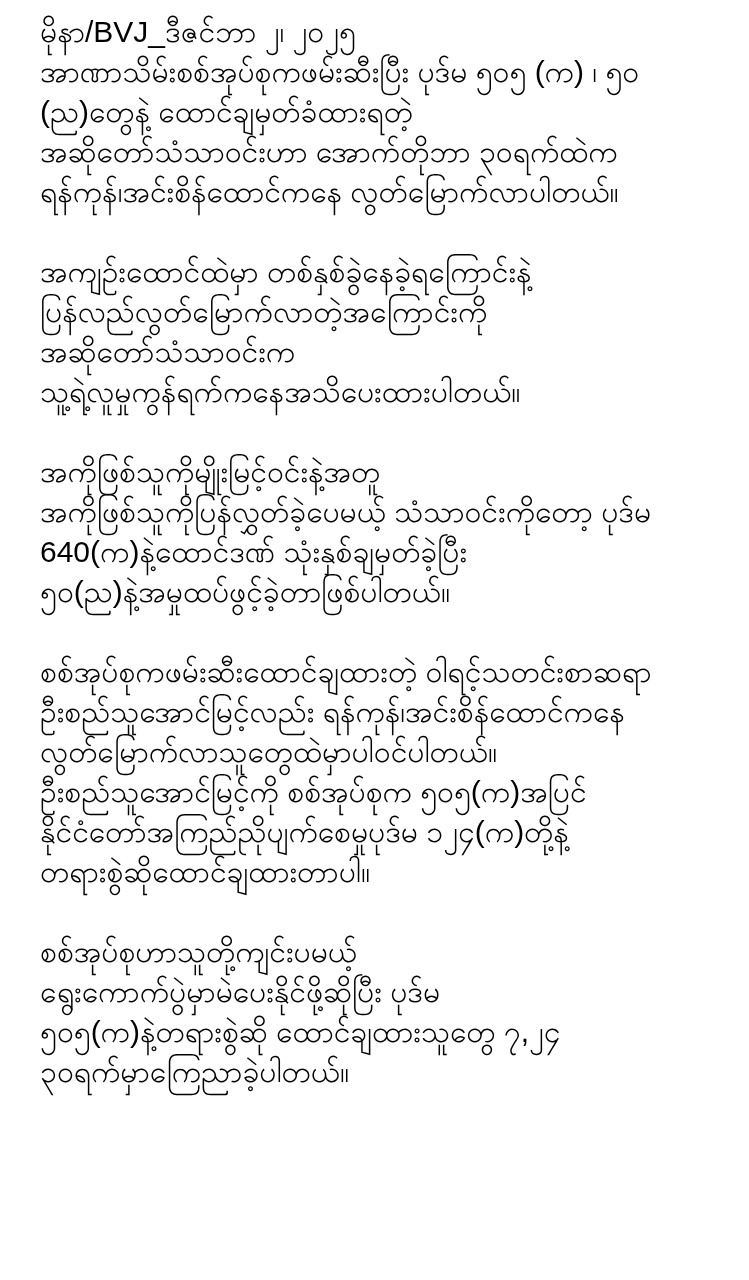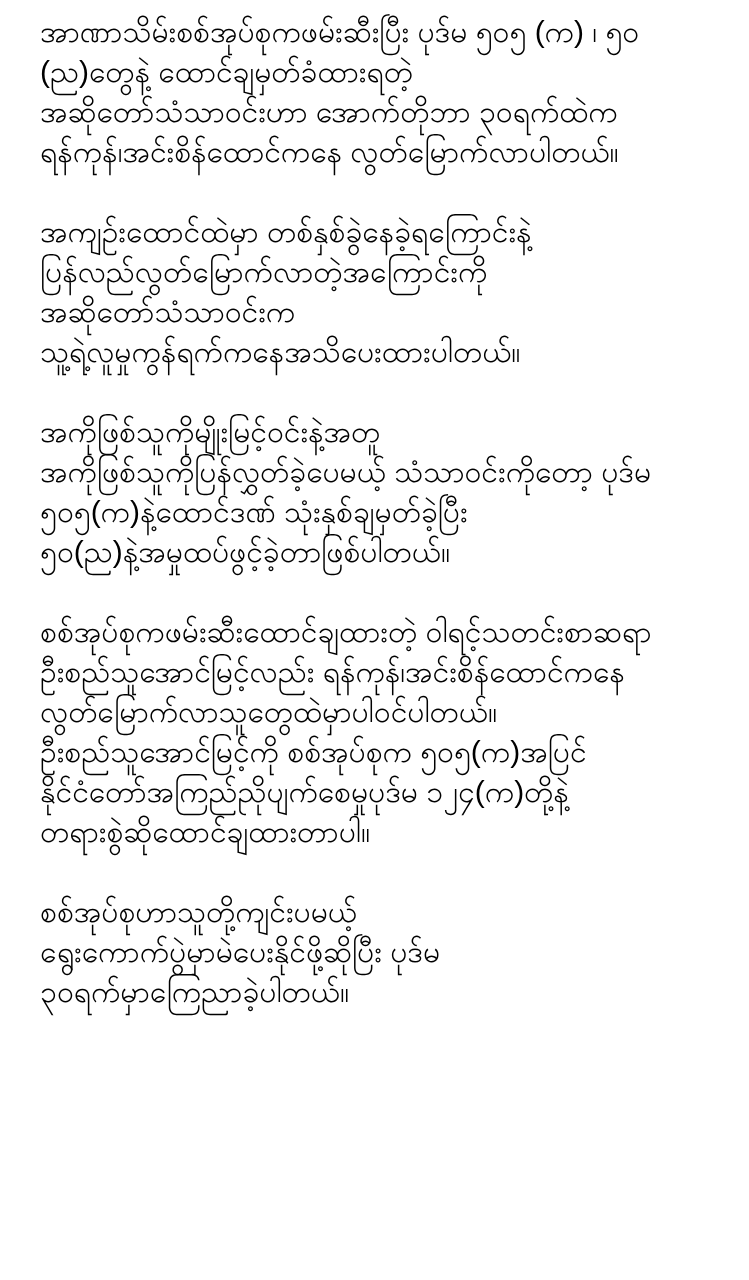--- a/index.html
+++ b/index.html
@@ -31,48 +31,50 @@
     white-space: nowrap;
     font-weight: 400;
   }
 </style>
 </head>
 <body>
 
 <div class="article">
 
   <div class="paragraph">
+    <div class="text-line">မိုနာ/BVJ_ဒီဇင်ဘာ ၂၊ ၂၀၂၅</div>
     <div class="text-line">အာဏာသိမ်းစစ်အုပ်စုကဖမ်းဆီးပြီး ပုဒ်မ ၅၀၅ (က) ၊ ၅၀</div>
     <div class="text-line">(ည)တွေနဲ့ ထောင်ချမှတ်ခံထားရတဲ့</div>
     <div class="text-line">အဆိုတော်သံသာဝင်းဟာ အောက်တိုဘာ ၃၀ရက်ထဲက</div>
     <div class="text-line">ရန်ကုန်၊အင်းစိန်ထောင်ကနေ လွတ်မြောက်လာပါတယ်။</div>
   </div>
 
   <div class="paragraph">
     <div class="text-line">အကျဉ်းထောင်ထဲမှာ တစ်နှစ်ခွဲနေခဲ့ရကြောင်းနဲ့</div>
     <div class="text-line">ပြန်လည်လွတ်မြောက်လာတဲ့အကြောင်းကို</div>
     <div class="text-line">အဆိုတော်သံသာဝင်းက</div>
     <div class="text-line">သူ့ရဲ့လူမှုကွန်ရက်ကနေအသိပေးထားပါတယ်။</div>
   </div>
 
   <div class="paragraph">
     <div class="text-line">အကိုဖြစ်သူကိုမျိုးမြင့်ဝင်းနဲ့အတူ</div>
     <div class="text-line">အကိုဖြစ်သူကိုပြန်လွှတ်ခဲ့ပေမယ့် သံသာဝင်းကိုတော့ ပုဒ်မ</div>
-    <div class="text-line">၅၀၅(က)နဲ့ထောင်ဒဏ် သုံးနှစ်ချမှတ်ခဲ့ပြီး</div>
+    <div class="text-line">640(က)နဲ့ထောင်ဒဏ် သုံးနှစ်ချမှတ်ခဲ့ပြီး</div>
     <div class="text-line">၅၀(ည)နဲ့အမှုထပ်ဖွင့်ခဲ့တာဖြစ်ပါတယ်။</div>
   </div>
 
   <div class="paragraph">
     <div class="text-line">စစ်အုပ်စုကဖမ်းဆီးထောင်ချထားတဲ့ ဝါရင့်သတင်းစာဆရာ</div>
     <div class="text-line">ဦးစည်သူအောင်မြင့်လည်း ရန်ကုန်၊အင်းစိန်ထောင်ကနေ</div>
     <div class="text-line">လွတ်မြောက်လာသူတွေထဲမှာပါဝင်ပါတယ်။</div>
     <div class="text-line">ဦးစည်သူအောင်မြင့်ကို စစ်အုပ်စုက ၅၀၅(က)အပြင်</div>
     <div class="text-line">နိုင်ငံတော်အကြည်ညိုပျက်စေမှုပုဒ်မ ၁၂၄(က)တို့နဲ့</div>
     <div class="text-line">တရားစွဲဆိုထောင်ချထားတာပါ။</div>
   </div>
 
   <div class="paragraph">
     <div class="text-line">စစ်အုပ်စုဟာသူတို့ကျင်းပမယ့်</div>
     <div class="text-line">ရွေးကောက်ပွဲမှာမဲပေးနိုင်ဖို့ဆိုပြီး ပုဒ်မ</div>
+    <div class="text-line">၅၀၅(က)နဲ့တရားစွဲဆို ထောင်ချထားသူတွေ ၇,၂၄</div>
     <div class="text-line">၃၀ရက်မှာကြေညာခဲ့ပါတယ်။</div>
   </div>
 
 </div>
 
 </body></html>

